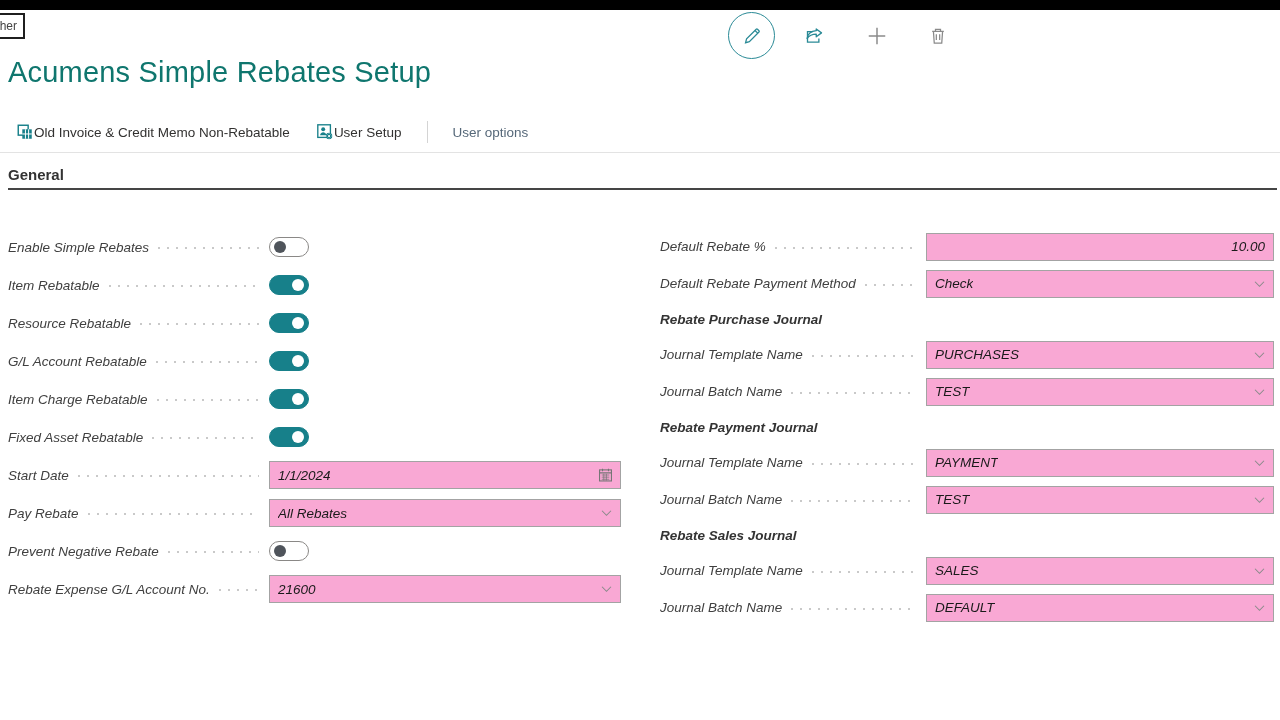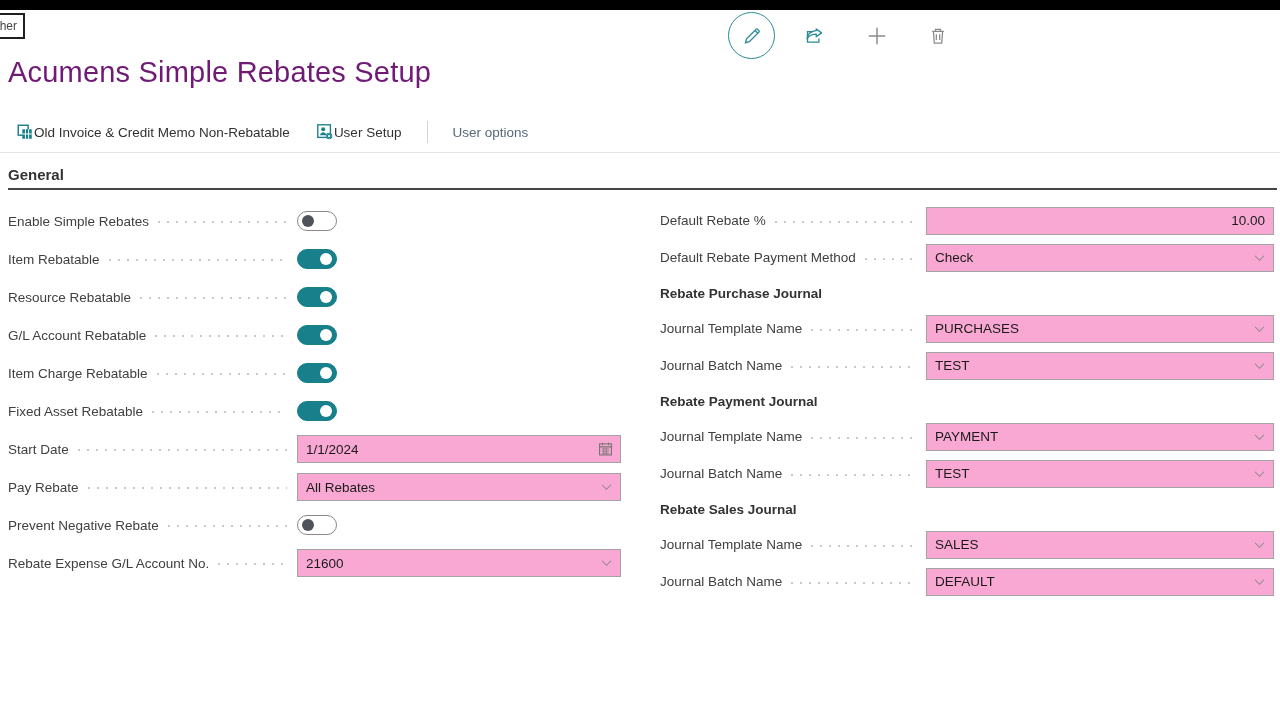--- a/index.html
+++ b/index.html
@@ -14,48 +14,48 @@
 
   .page-actions { position:absolute; top:12px; left:728px; display:flex; align-items:center; }
   .icon-circle { width:47px; height:47px; border:1.6px solid #2a8a96; border-radius:50%;
                  display:flex; align-items:center; justify-content:center; cursor:pointer; }
   .pa-btn { display:flex; align-items:center; justify-content:center; cursor:pointer; }
   .pa-share { margin-left:29px; }
   .pa-plus  { margin-left:41px; }
   .pa-trash { margin-left:40px; }
 
   .page-title { position:absolute; top:56px; left:8px; font-size:29px; font-weight:300;
-                color:#701a75; letter-spacing:.2px; white-space:nowrap; }
+                color:#0f766e; letter-spacing:.2px; white-space:nowrap; }
 
   .action-bar { position:absolute; top:119px; left:16px; height:26px; display:flex; align-items:center; }
   .ab-item { display:flex; align-items:center; cursor:pointer; margin-right:26px; }
   .ab-label { font-size:13.5px; color:#323130; white-space:nowrap; }
   .ab-divider { width:1px; height:22px; background:#d4d4d4; margin:0 4px 0 0; }
   .ab-more { font-size:13.5px; color:#566879; margin-left:20px; cursor:pointer; white-space:nowrap; }
 
   .thin-divider { position:absolute; top:152px; left:0; width:1280px; height:1px; background:#e3e3e3; }
 
   .section-head { position:absolute; top:166px; left:8px; right:3px; }
   .section-title { font-size:15px; font-weight:700; color:#333; padding-bottom:5px;
                    border-bottom:2px solid #454545; }
 
-  .col { position:absolute; top:202px; }
+  .col { position:absolute; top:228px;font-style:italic; }
   .col-left  { left:8px;   width:613px; }
   .col-right { left:660px; width:614px; }
 
   .row { display:flex; align-items:center; }
   .lrow { height:38px; }
   .rrow { height:37px; }
   .ghead { height:34px; display:flex; align-items:center; font-size:13.5px; font-weight:700; color:#333; }
 
   .flabel { font-size:13.5px; color:#404040; white-space:nowrap; flex:none; }
   .leader { flex:1; height:2px; margin:2px 10px 0 9px; align-self:center;
             background:repeating-linear-gradient(to right, #c9c9c9 0 2px, transparent 2px 9px); }
   .ctl { flex:none; position:relative; }
-  .col-left  .ctl { width:324px; }
+  .col-left  .ctl { width:352px; }
   .col-right .ctl { width:348px; }
 
   .toggle { width:40px; height:20px; border-radius:10px; position:relative; cursor:pointer; }
   .toggle.off { background:#fff; border:1px solid #8a8886; }
   .toggle.off .knob { position:absolute; top:3px; left:4px; width:12px; height:12px;
                       border-radius:50%; background:#4f545b; }
   .toggle.on { background:#17808a; border:1px solid #17808a; }
   .toggle.on .knob { position:absolute; top:3px; right:4px; width:12px; height:12px;
                      border-radius:50%; background:#fff; }
 

